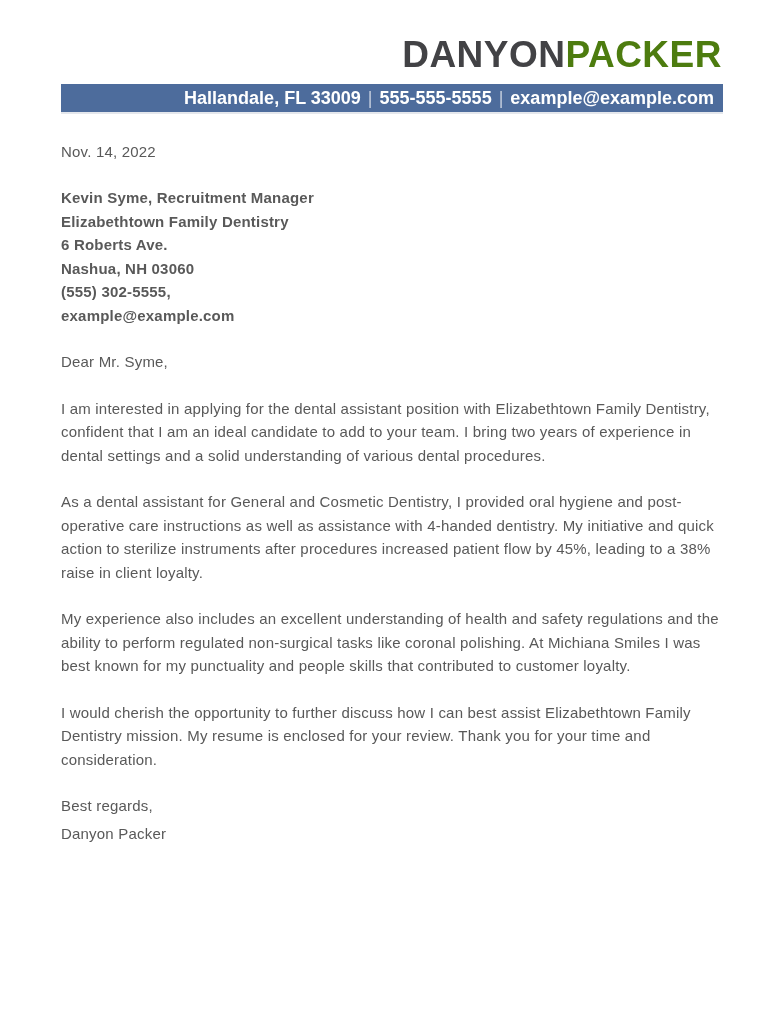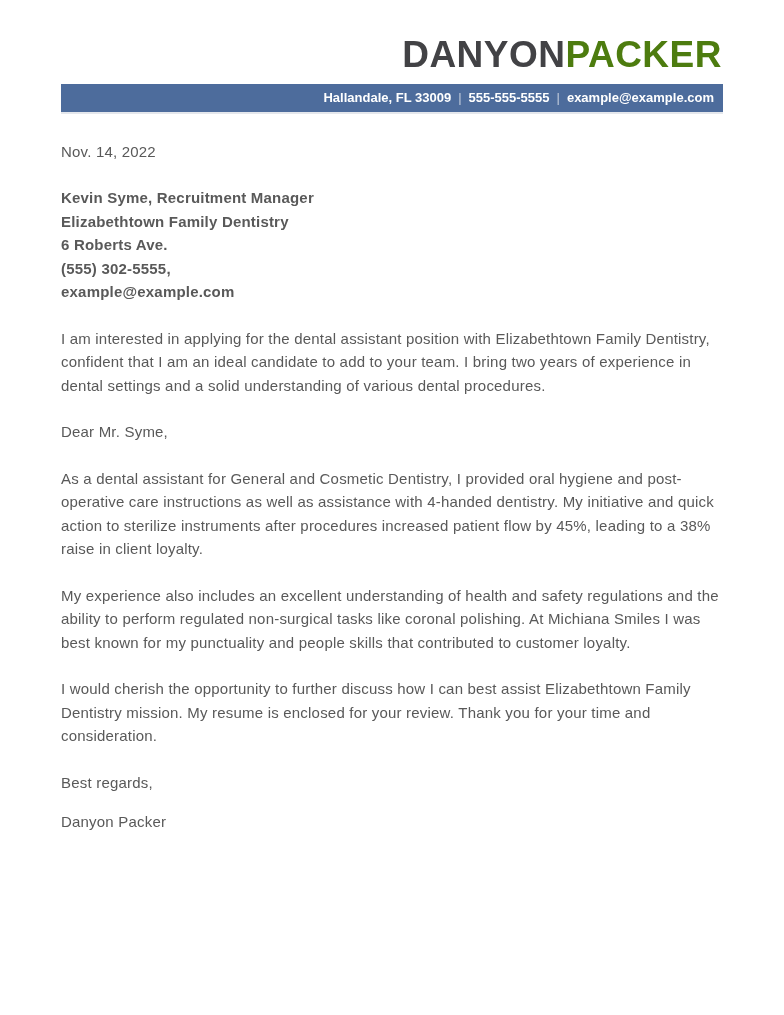--- a/index.html
+++ b/index.html
@@ -32,21 +32,21 @@
   .name-last {
     color: #4d7c0f;
   }
   .contact-bar {
     margin-top: 7px;
     background: #4d6c9c;
     color: #ffffff;
     height: 28px;
     line-height: 28px;
     text-align: right;
-    font-size: 13px;
+    font-size: 18px;
     font-weight: bold;
     padding-right: 9px;
     box-sizing: border-box;
     box-shadow: 0 2px 0 rgba(205, 211, 221, 0.55);
     white-space: nowrap;
   }
   .contact-sep {
     color: #c3cddd;
     font-weight: normal;
     padding: 0 7px;
@@ -62,21 +62,21 @@
     margin: 0 0 23px 0;
   }
   .recipient-block {
     margin-bottom: 23px;
   }
   .recipient-block div {
     margin: 0;
     font-weight: bold;
   }
   p.closing {
-    margin-bottom: 16px;
+    margin-bottom: 4px;
   }
   p.signature {
     margin: 0;
   }
 </style>
 </head>
 <body>
 
 <div class="page">
 
@@ -89,27 +89,28 @@
     </div>
   </div>
 
   <div class="letter-body">
     <p class="date">Nov. 14, 2022</p>
 
     <div class="recipient-block">
       <div>Kevin Syme, Recruitment Manager</div>
       <div>Elizabethtown Family Dentistry</div>
       <div>6 Roberts Ave.</div>
+      <div>Nashua, NH 03060</div>
       <div>(555) 302-5555,</div>
       <div>example@example.com</div>
     </div>
 
+    <p>Dear Mr. Syme,</p>
+
     <p>I am interested in applying for the dental assistant position with Elizabethtown Family Dentistry, confident that I am an ideal candidate to add to your team. I bring two years of experience in dental settings and a solid understanding of various dental procedures.</p>
-
-    <p>Dear Mr. Syme,</p>
     <p>As a dental assistant for General and Cosmetic Dentistry, I provided oral hygiene and post-operative care instructions as well as assistance with 4-handed dentistry. My initiative and quick action to sterilize instruments after procedures increased patient flow by 45%, leading to a 38% raise in client loyalty.</p>
     <p>My experience also includes an excellent understanding of health and safety regulations and the ability to perform regulated non-surgical tasks like coronal polishing. At Michiana Smiles I was best known for my punctuality and people skills that contributed to customer loyalty.</p>
     <p>I would cherish the opportunity to further discuss how I can best assist Elizabethtown Family Dentistry mission. My resume is enclosed for your review. Thank you for your time and consideration.</p>
 
     <p class="closing">Best regards,</p>
     <p class="signature">Danyon Packer</p>
   </div>
 
 </div>
 

